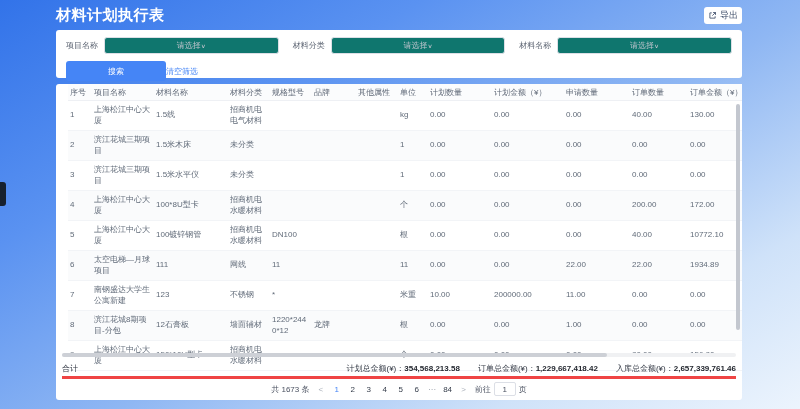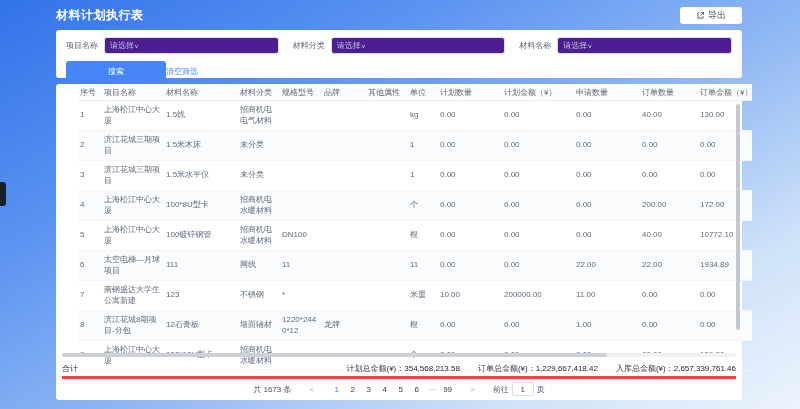--- a/index.html
+++ b/index.html
@@ -1,55 +1,55 @@
 <!DOCTYPE html>
 <html><head>
 <meta charset="utf-8">
 <style>
   html,body{margin:0;padding:0;background:#e9f2fc;}
   .screen{position:relative;width:800px;height:409px;overflow:hidden;
     background:linear-gradient(150deg,#3273e9 0%,#5a92f1 28%,#8fb7f3 55%,#cfe2f9 80%,#ecf4fd 100%);
     font-family:"Liberation Sans",sans-serif;}
   
   .app-header{position:absolute;left:56px;top:0;width:686px;height:30px;display:flex;align-items:center;justify-content:space-between;}
-  .page-title{color:#ffffff;font-size:12px;font-weight:bold;letter-spacing:.5px;}
-  .export-btn{display:flex;align-items:center;gap:3px;height:17px;padding:0 16px;background:#ffffff;border:none;border-radius:3px;font-size:9px;color:#3b4a66;font-family:"Liberation Sans",sans-serif;cursor:pointer;}
+  .page-title{color:#ffffff;font-size:15px;font-weight:bold;letter-spacing:.5px;}
+  .export-btn{display:flex;align-items:center;gap:3px;height:17px;padding:0 4px;background:#ffffff;border:none;border-radius:3px;font-size:9px;color:#3b4a66;font-family:"Liberation Sans",sans-serif;cursor:pointer;}
   .export-btn svg{display:block;}
   
   .sidebar-handle{position:absolute;left:0;top:182px;width:6px;height:24px;background:#17212e;border-radius:0 3px 3px 0;cursor:pointer;}
   
   .filter-card{position:absolute;left:56px;top:30px;width:686px;height:48px;background:#fff;border-radius:3px;box-sizing:border-box;padding:7px 10px 0;}
   .filter-row{display:flex;align-items:center;gap:14px;}
   .f-group{display:flex;align-items:center;flex:1;min-width:0;}
   .f-label{font-size:8px;color:#5a6270;margin-right:6px;white-space:nowrap;}
-  .f-select{flex:1;height:15px;border:1px solid #dcdfe6;border-radius:3px;display:flex;align-items:center;justify-content:flex-start;padding:0 5px;background:#4c1d95;cursor:pointer;}
+  .f-select{flex:1;height:15px;border:1px solid #dcdfe6;border-radius:3px;display:flex;align-items:center;justify-content:center;padding:0 5px;background:#0f766e;cursor:pointer;}
   .f-placeholder{font-size:8px;color:#c0c5ce;}
   .chevron{font-size:7px;color:#c0c4cc;line-height:1;transform:scaleY(.8);}
   .action-row{display:flex;align-items:center;margin-top:7px;}
   .search-btn{width:100px;height:20px;background:#4585f6;color:#fff;font-size:8px;border:none;border-radius:3px;font-family:"Liberation Sans",sans-serif;cursor:pointer;}
   .clear-link{font-size:8px;color:#4585f6;text-decoration:none;cursor:pointer;}
   
   .table-card{position:absolute;left:56px;top:84px;width:686px;height:316px;background:#fff;border-radius:3px;box-sizing:border-box;}
-  .tbl-wrap{position:absolute;left:22px;top:0;width:674px;}
+  .tbl-wrap{position:absolute;left:12px;top:0;width:674px;}
   table{border-collapse:collapse;table-layout:fixed;width:674px;}
   thead th{height:16px;font-size:8px;color:#5f6877;font-weight:normal;text-align:left;padding:0 3px 0 2px;border-bottom:1px solid #eef0f4;background:#fbfcfd;white-space:nowrap;overflow:hidden;}
   tbody td{height:27px;font-size:8px;color:#616b79;padding:1px 3px 1px 2px;border-bottom:1px solid #f2f4f7;word-break:break-all;line-height:1.35;vertical-align:middle;overflow:hidden;}
   tbody tr:nth-child(even){background:#fafbfc;}
   
   .h-scrollbar{position:absolute;left:6px;top:269px;width:674px;height:4px;background:#f0f1f3;border-radius:2px;}
   .h-thumb{width:545px;height:4px;background:#cdd0d6;border-radius:2px;}
   .v-scrollbar{position:absolute;right:2px;top:20px;width:4px;height:226px;background:#c3c7cf;border-radius:2px;}
   
   .summary-row{position:absolute;left:6px;top:276px;width:674px;height:16px;display:flex;align-items:center;font-size:8px;color:#303642;border-bottom:3px solid #ef4444;}
   .summary-label{color:#303642;}
   .totals{margin-left:auto;display:flex;gap:18px;}
   .total{white-space:nowrap;}
-  .total b{font-weight:normal;color:#23272f;}
-  
-  .pagination{position:absolute;left:0;top:294px;width:686px;height:22px;display:flex;align-items:center;justify-content:center;gap:16px;font-size:8px;color:#4a5160;}
+  .total b{font-weight:bold;color:#23272f;}
+  
+  .pagination{position:absolute;left:0;top:294px;width:686px;height:22px;display:flex;align-items:center;justify-content:center;gap:7px;font-size:8px;color:#4a5160;}
   .pg-arrow{color:#aab0ba;cursor:pointer;padding:0 2px;}
   .pg-num{min-width:9px;text-align:center;color:#343c4a;cursor:pointer;}
   .pg-num.active{color:#4585f6;}
   .pg-dots{color:#9aa0aa;}
   .goto-wrap{display:flex;align-items:center;gap:3px;margin-left:0;}
   .goto-input{width:20px;height:12px;border:1px solid #dcdfe6;border-radius:2px;font-size:8px;text-align:center;font-family:"Liberation Sans",sans-serif;color:#4a5160;padding:0;}
 </style>
 </head>
 <body>
 
@@ -292,21 +292,21 @@
       <span>共 1673 条</span>
       <span class="pg-arrow">&lt;</span>
       <span id="page-list" style="display:flex;gap:7px;align-items:center;">
           <span class="pg-num active">1</span>
           <span class="pg-num">2</span>
           <span class="pg-num">3</span>
           <span class="pg-num">4</span>
           <span class="pg-num">5</span>
           <span class="pg-num">6</span>
           <span class="pg-dots">···</span>
-          <span class="pg-num">99</span>
+          <span class="pg-num">84</span>
         </span>
       <span class="pg-arrow">&gt;</span>
       <span class="goto-wrap">
         <span>前往</span>
         <input class="goto-input" value="1" style="">
         <span>页</span>
       </span>
     </div>
   </div>
 

